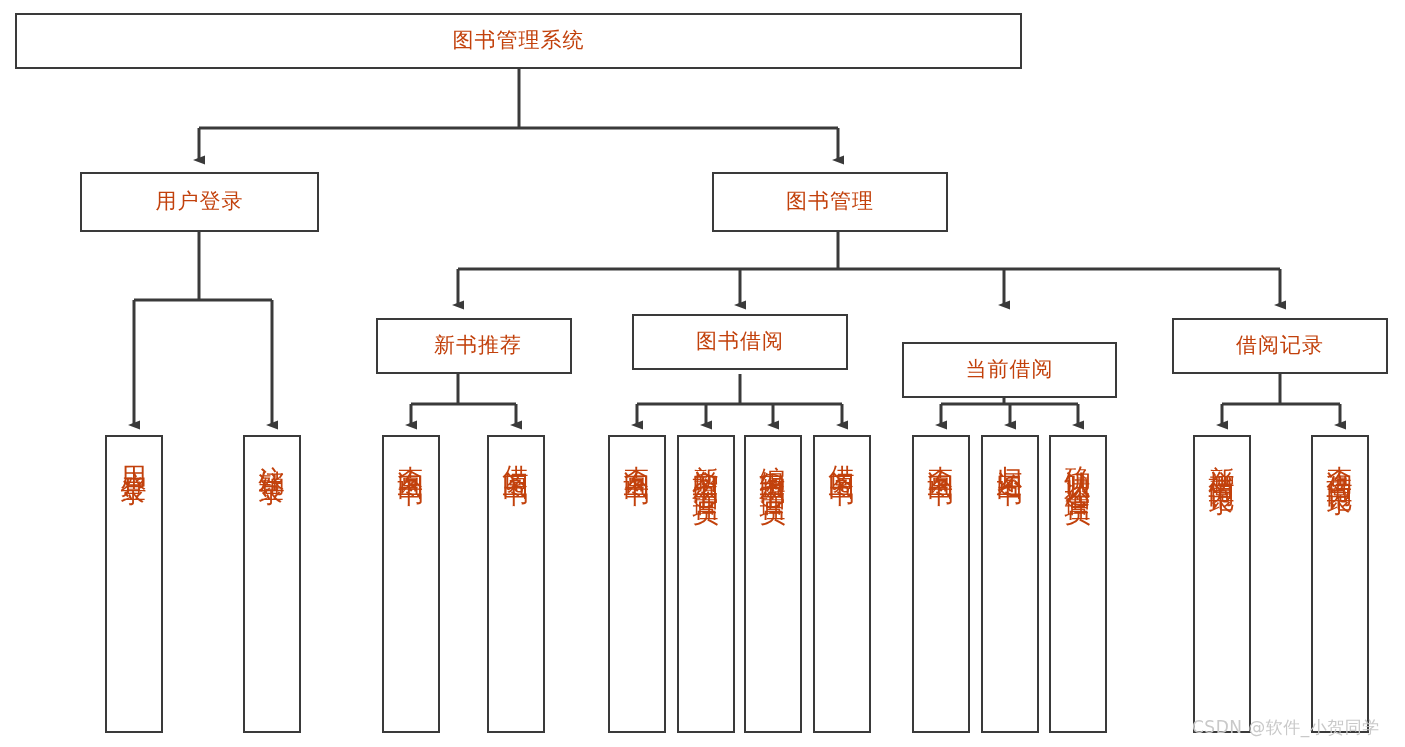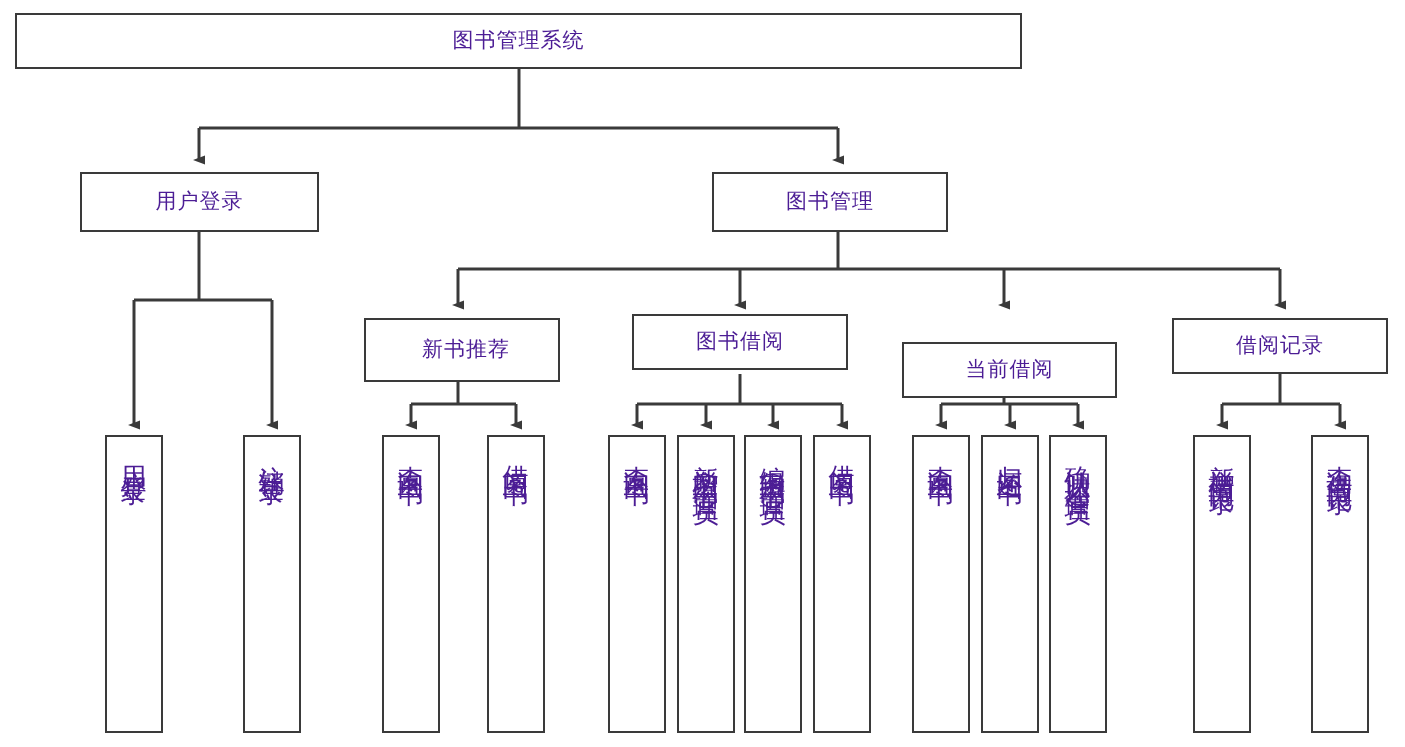--- a/index.html
+++ b/index.html
@@ -14,21 +14,21 @@
     border:2.5px solid #3a3a3a;
     display:flex;
     align-items:center;
     justify-content:center;
     color:#2b2b2b;
   }
   .node .lbl{
     display:block;
     text-align:center;
     line-height:1.12;
-    color:#4c1d95;
+    color:#c2410c;
   }
   
   .h-node .lbl{
     font-size:21px;
     letter-spacing:1px;
     white-space:nowrap;
   }
   .title-node .lbl{font-size:21px;letter-spacing:1px;}
   
   .v-node{align-items:flex-start;padding-top:8px;}
@@ -109,21 +109,21 @@
   </div>
 
   <div class="node h-node" style="left:80px;top:172px;width:239px;height:60px;">
     <span class="lbl">用户登录</span>
   </div>
 
   <div class="node h-node" style="left:712px;top:172px;width:236px;height:60px;">
     <span class="lbl">图书管理</span>
   </div>
 
-  <div class="node h-node" style="left:364px;top:318px;width:196px;height:64px;padding-left:8px;">
+  <div class="node h-node" style="left:376px;top:318px;width:196px;height:56px;padding-left:8px;">
     <span class="lbl">新书推荐</span>
   </div>
 
   <div class="node h-node" style="left:632px;top:314px;width:216px;height:56px;">
     <span class="lbl">图书借阅</span>
   </div>
 
   <div class="node h-node" style="left:902px;top:318px;width:215px;height:56px;margin-top:24px;">
     <span class="lbl">当前借阅</span>
   </div>
@@ -169,14 +169,15 @@
     <span class="lbl">确认归还（管理员）</span>
   </div>
 
   <div class="node v-node" style="left:1193px;top:435px;width:58px;height:298px;">
     <span class="lbl">新增借阅记录</span>
   </div>
   <div class="node v-node" style="left:1311px;top:435px;width:58px;height:298px;">
     <span class="lbl">查询借阅记录</span>
   </div>
 
+  <div class="watermark" style="left:1192px;top:716px;">CSDN @软件_小贺同学</div>
 
 </div>
 
 </body></html>

